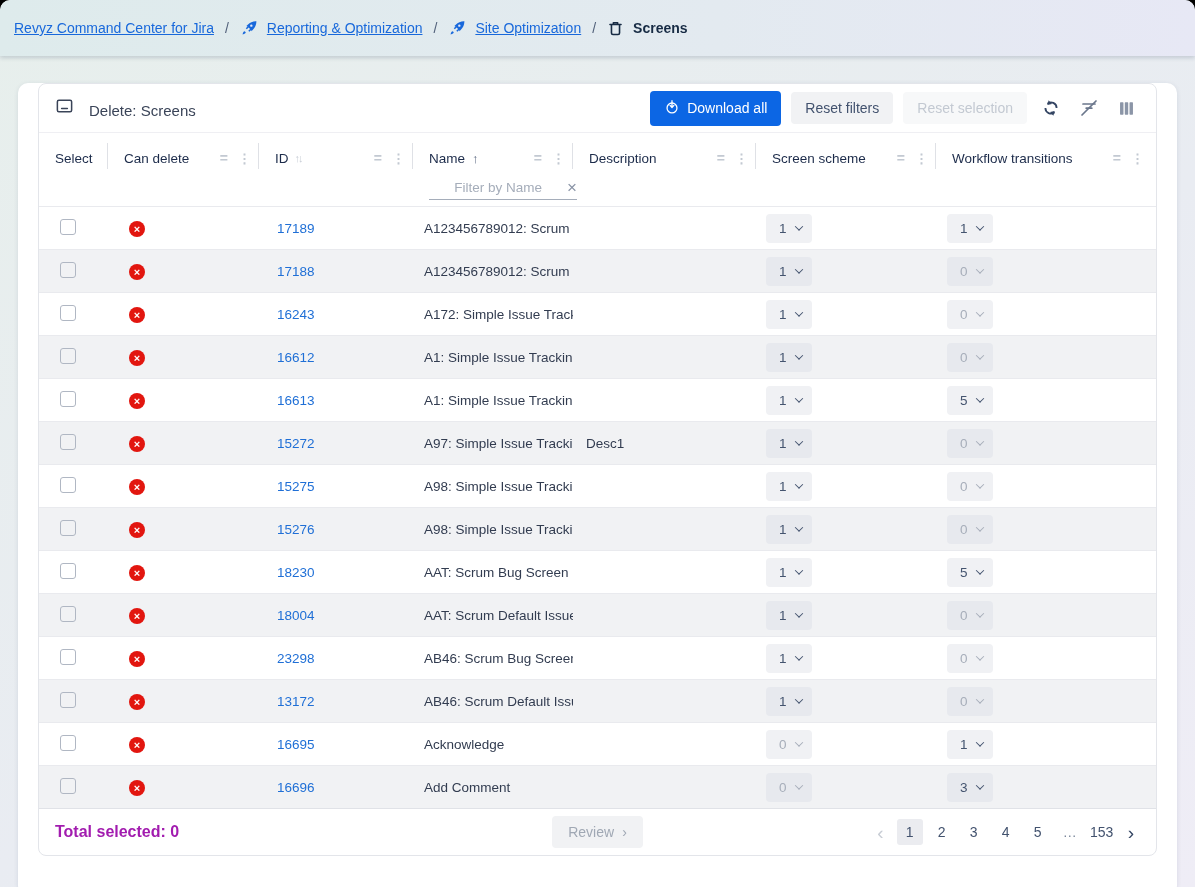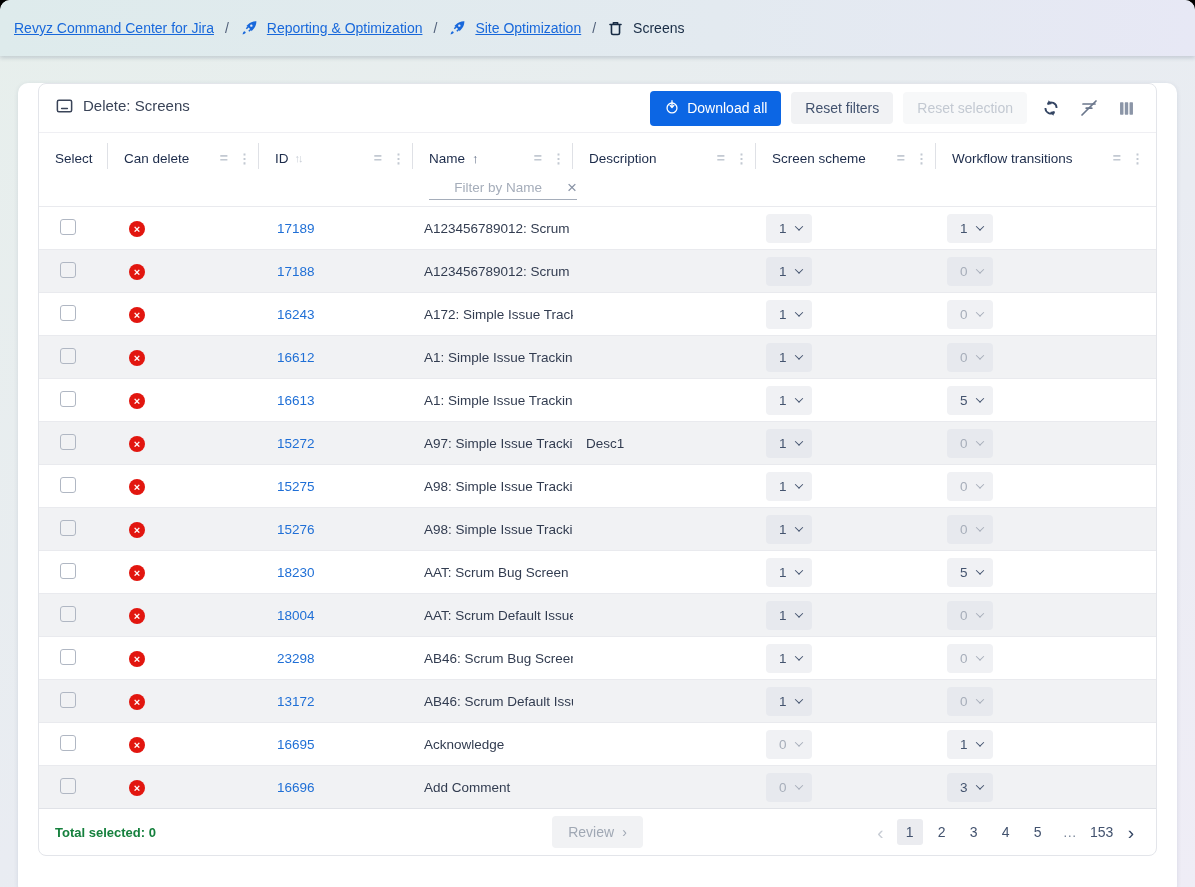--- a/index.html
+++ b/index.html
@@ -9,32 +9,32 @@
           border-top-left-radius:10px; border-top-right-radius:10px; overflow:hidden; }
 
   
   .topbar { height:56px; display:flex; align-items:center; padding:16px 14px;
             background:linear-gradient(90deg,#deebec 0%,#e3eaf0 60%,#e7e8f5 100%);
             box-shadow:0 2px 4px rgba(23,43,77,.18); position:relative; z-index:5;
             border-top-left-radius:10px; border-top-right-radius:10px; }
   .crumb { display:flex; align-items:center; gap:7px; }
   .crumb a { color:#1868DB; text-decoration:underline; cursor:pointer; }
   .crumb .sep { color:#505f79; padding:0 4px; }
-  .crumb .current { font-weight:400; color:#172B44; }
+  .crumb .current { font-weight:700; color:#172B44; }
   .crumb .cicon { display:inline-flex; margin-right:2px; vertical-align:middle; }
 
   
   .card { margin:14px 18px 0; height:812px; background:#fff; border-radius:10px;
           box-shadow:0 1px 5px rgba(23,43,77,.10); }
   .panel { margin:27px 20px 0; height:773px; border:1px solid #e3e5ea; border-radius:8px;
            background:#fff; display:flex; flex-direction:column; overflow:hidden; }
 
   
   .toolbar { height:53px; display:flex; align-items:center; padding:0 16px; border-bottom:1px solid #efeff3; }
-  .ttl { display:flex; align-items:flex-start; gap:9px; font-size:15px; color:#3a4458; font-weight:500; }
+  .ttl { display:flex; align-items:flex-end; gap:15px; font-size:15px; color:#3a4458; font-weight:500; }
   .toolbar-right { margin-left:auto; display:flex; align-items:center; gap:10px; }
   .btn { border:none; border-radius:4px; font-size:14px; padding:8px 14px; cursor:pointer;
          font-family:"Liberation Sans", sans-serif; display:inline-flex; align-items:center; gap:7px; }
   .btn-primary { background:#0C66E4; color:#fff; }
   .btn-subtle { background:#f1f2f4; color:#42526E; }
   .btn-disabled { background:#f7f8f9; color:#c3c9d2; cursor:default; }
   .iconbtn { background:none; border:none; padding:4px; cursor:pointer; display:inline-flex; }
 
   
   .thead { display:grid; grid-template-columns:69px 151px 154px 160px 183px 180px 1fr; padding-top:8px; }
@@ -68,21 +68,21 @@
   .pill { display:inline-flex; align-items:center; gap:9px; background:#f0f1f4; border-radius:4px;
           padding:7px 10px 7px 13px; font-size:13.5px; color:#44546F; cursor:pointer; margin-left:-6px; }
   .tr.stripe .pill { background:#e7e9ee; }
   .pill.zero { color:#a7aeba; }
   .chev { width:6px; height:6px; border-right:1.7px solid currentColor; border-bottom:1.7px solid currentColor;
           transform:rotate(45deg) translate(-1px,-1px); display:inline-block; }
   .td-ss .pill { margin-left:-6px; } .td-wt { padding-left:17px; }
 
   
   .tfoot { margin-top:auto; border-top:1px solid #e0e2e7; height:50px; display:flex; align-items:center; padding:0 16px; }
-  .total { font-weight:700; font-size:13px; color:#15803d; flex:1; }
+  .total { font-weight:700; font-size:16px; color:#a21caf; flex:1; }
   .review-wrap { flex:1; display:flex; justify-content:center; }
   .btn-review { background:#f1f2f4; color:#a0a8b4; font-size:14px; gap:8px; padding:8px 16px; cursor:default;text-align:right; }
   .pager { flex:1; display:flex; justify-content:flex-end; align-items:center; gap:4px; }
   .pg { min-width:26px; height:26px; display:inline-flex; align-items:center; justify-content:center;
         font-size:14px; color:#42526E; cursor:pointer; border-radius:3px; margin:0 3px; }
   .pg.active { background:#ebecf0; }
   .pg.dots { color:#7a869a; cursor:default; }
   .pg-arrow { font-size:19px; color:#344563; cursor:pointer; padding:0 6px; line-height:1; }
   .pg-arrow.disabled { color:#c7ccd4; cursor:default; }
 </style>

